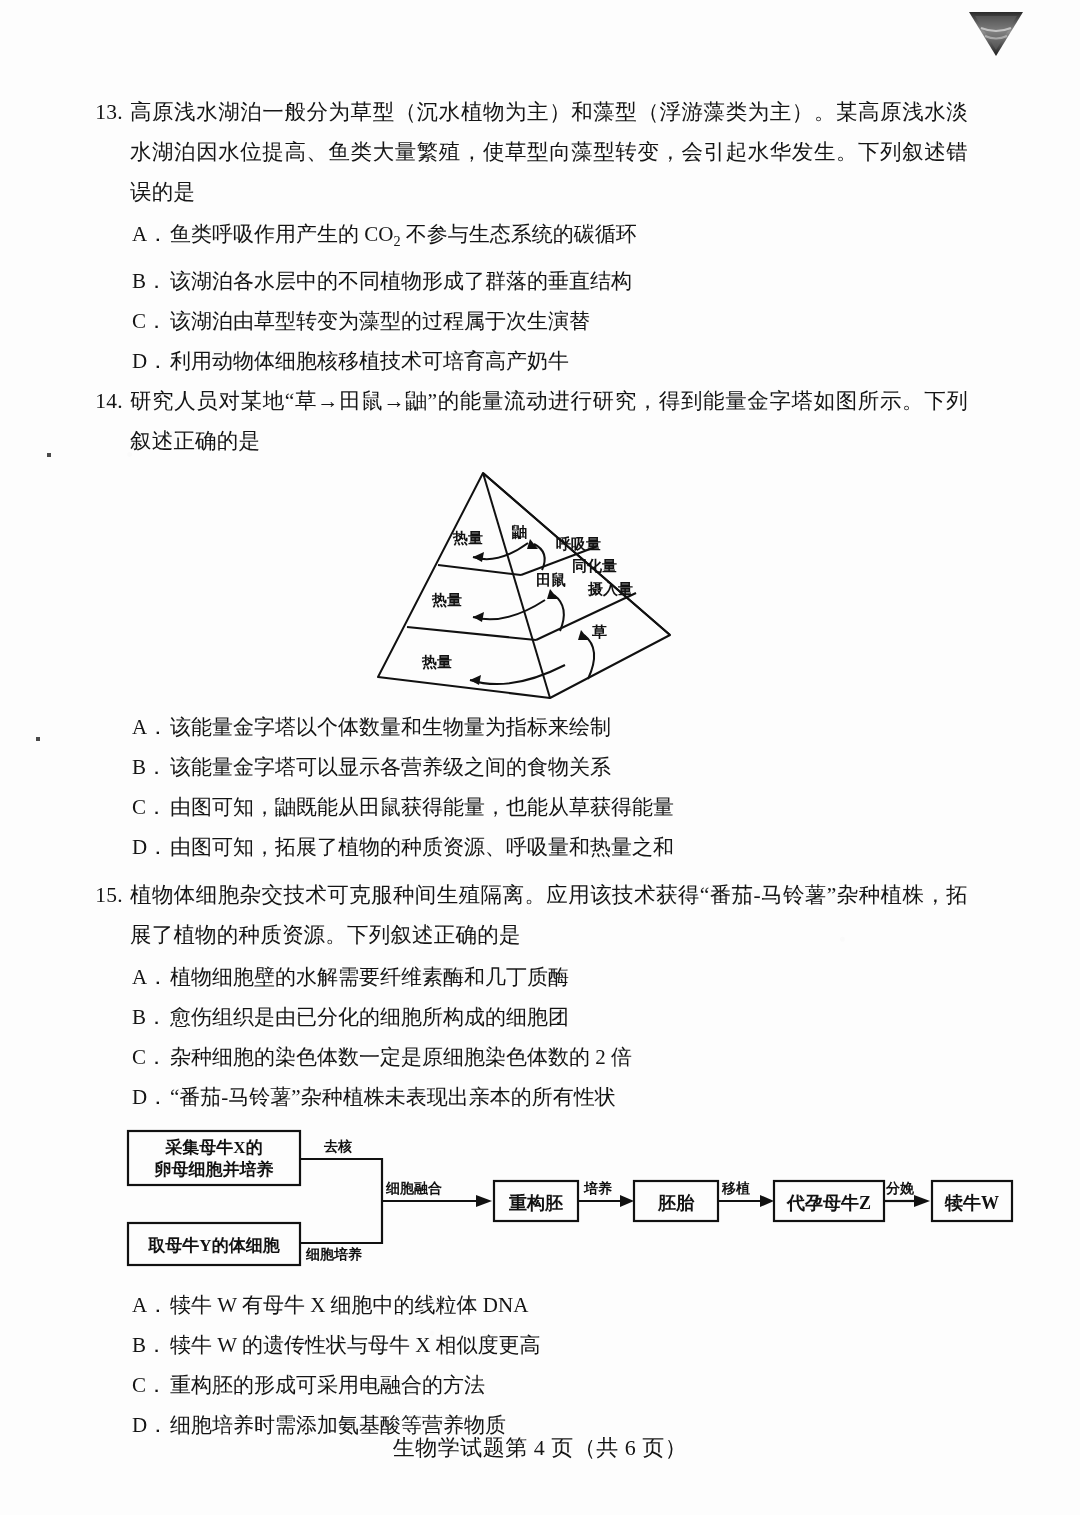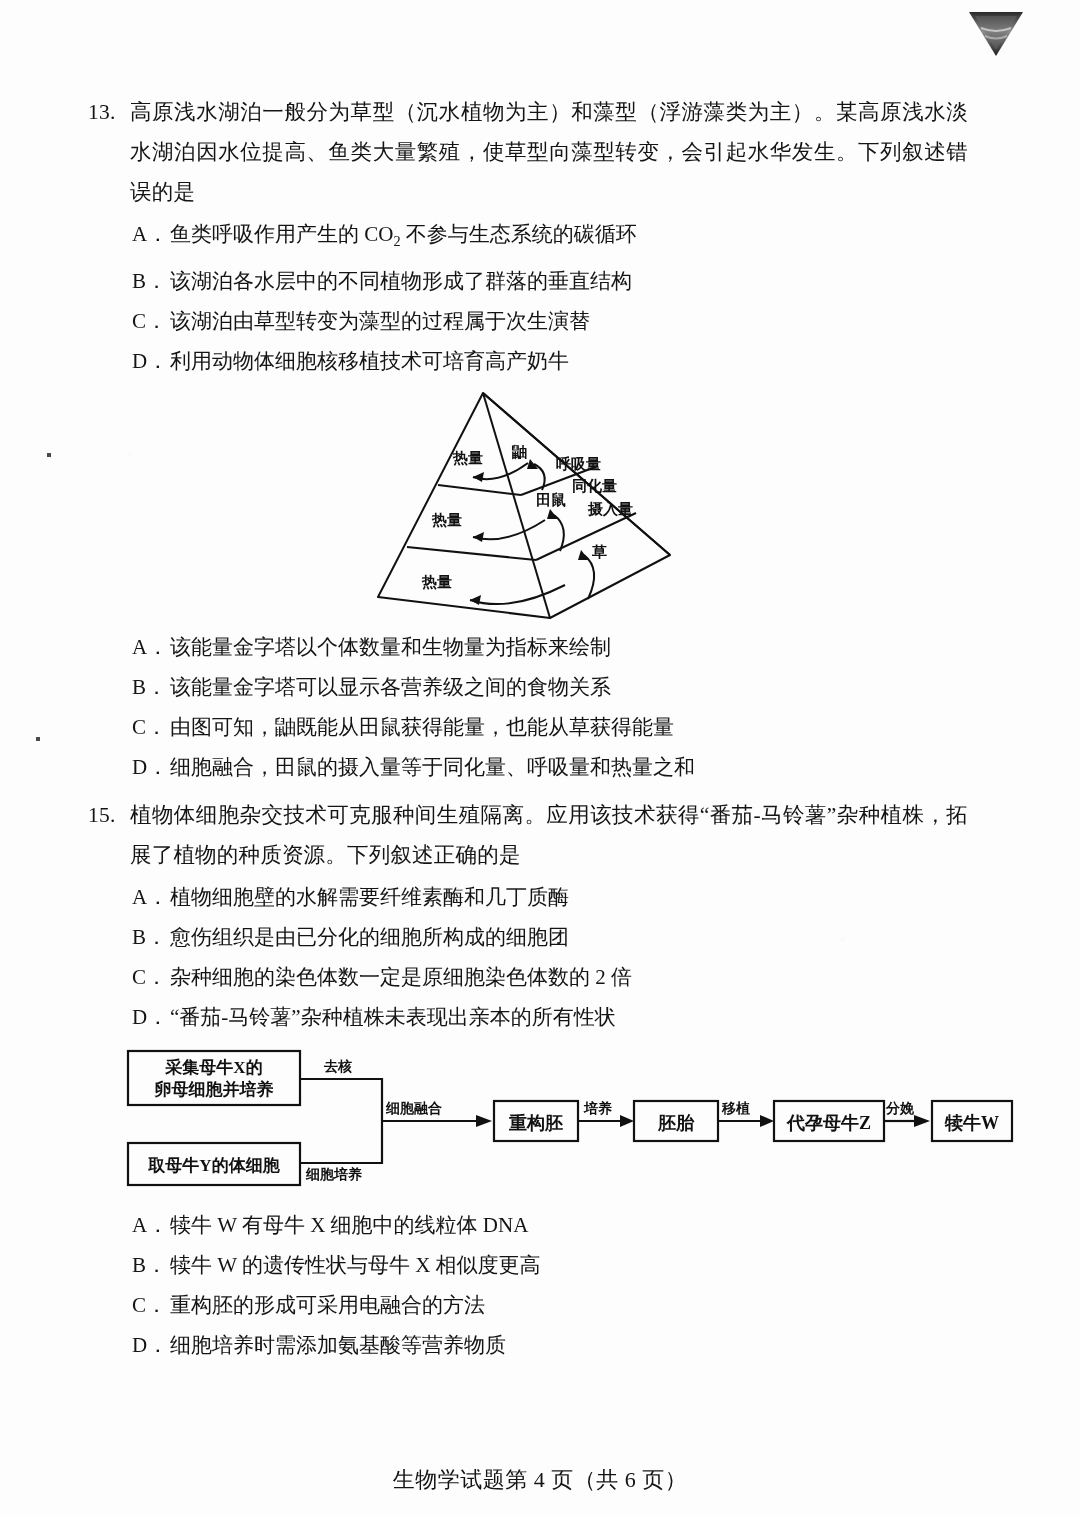--- a/index.html
+++ b/index.html
@@ -39,21 +39,21 @@
   .q-head{
     display:flex;
     align-items:flex-start;
     font-size:21.5px;
     line-height:40px;
     letter-spacing:0.2px;
   }
   .q-num{
     width:42px;
     flex:0 0 42px;
-    text-align:left;
+    text-align:center;
     white-space:nowrap;
   }
   .q-text{
     flex:1 1 auto;
     text-align:justify;
     text-justify:inter-character;
   }
   .opts{
     margin-top:2px;
     padding-left:44px;
@@ -106,21 +106,21 @@
   }
   .fl-edge-text{
     font-family:"Liberation Serif","DejaVu Serif",serif;
     font-weight:700;
     fill:#111;
   }
 
   .footer{
     position:absolute;
     left:0; right:0;
-    top:1465px;
+    top:1433px;
     text-align:center;
     font-size:22px;
     letter-spacing:0.5px;
   }
   .margin-dot{
     position:absolute;
     width:4px; height:4px;
     background:#4a4a4a;
   }
 </style>
@@ -168,20 +168,24 @@
           <span class="opt-text">该湖泊由草型转变为藻型的过程属于次生演替</span>
         </div>
         <div class="opt">
           <span class="opt-letter">D．</span>
           <span class="opt-text">利用动物体细胞核移植技术可培育高产奶牛</span>
         </div>
       </div>
     </div>
 
     <div class="q-block">
+      <div class="q-head">
+        <span class="q-num">14.</span>
+        <span class="q-text">研究人员对某地“草→田鼠→鼬”的能量流动进行研究，得到能量金字塔如图所示。下列叙述正确的是</span>
+      </div>
 
       <div class="fig-pyramid">
         <svg width="330" height="236" viewBox="0 0 330 236">
           <g fill="none" stroke="#111" stroke-width="2" stroke-linejoin="round">
 
             <polygon points="123,8 18,212 190,233 310,170"></polygon>
 
             <line x1="123" y1="8" x2="190" y2="233"></line>
 
             <line x1="123" y1="8" x2="310" y2="170"></line>
@@ -238,21 +242,21 @@
         <div class="opt">
           <span class="opt-letter">B．</span>
           <span class="opt-text">该能量金字塔可以显示各营养级之间的食物关系</span>
         </div>
         <div class="opt">
           <span class="opt-letter">C．</span>
           <span class="opt-text">由图可知，鼬既能从田鼠获得能量，也能从草获得能量</span>
         </div>
         <div class="opt">
           <span class="opt-letter">D．</span>
-          <span class="opt-text">细胞融合，田鼠的摄入量等于同化量、呼吸量和热量之和</span>
+          <span class="opt-text">由图可知，拓展了植物的种质资源、呼吸量和热量之和</span>
         </div>
       </div>
     </div>
 
     <div class="q-block" style="margin-top:8px;">
       <div class="q-head">
         <span class="q-num">15.</span>
         <span class="q-text">植物体细胞杂交技术可克服种间生殖隔离。应用该技术获得“番茄-马铃薯”杂种植株，拓展了植物的种质资源。下列叙述正确的是</span>
       </div>
       <div class="opts">

